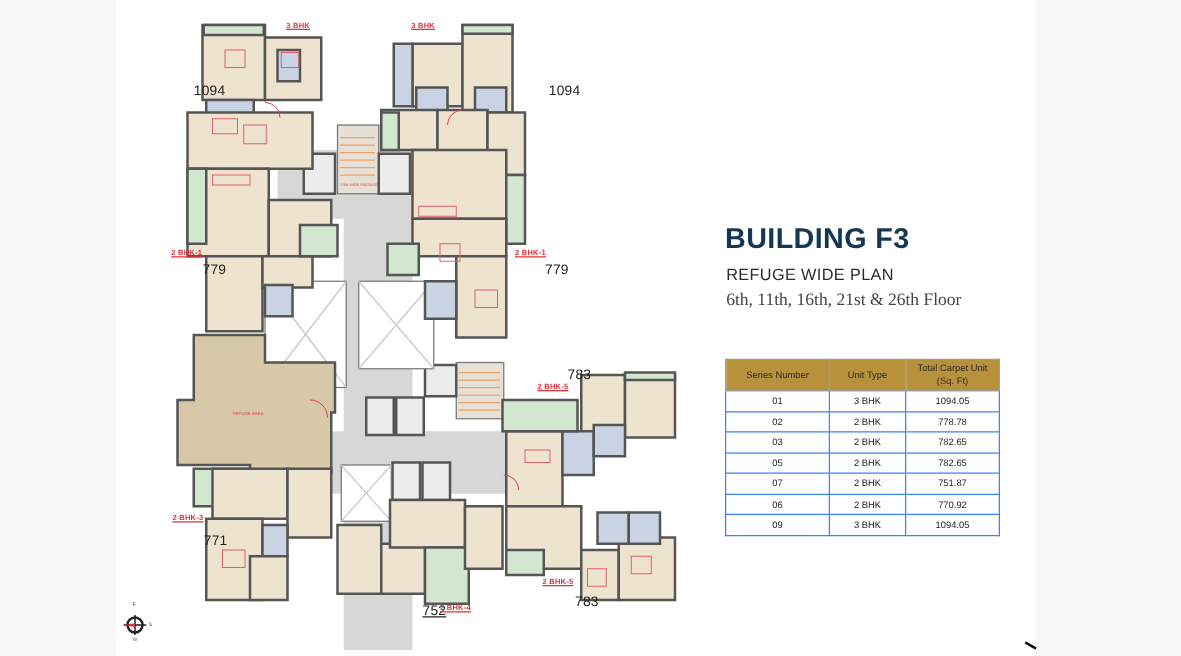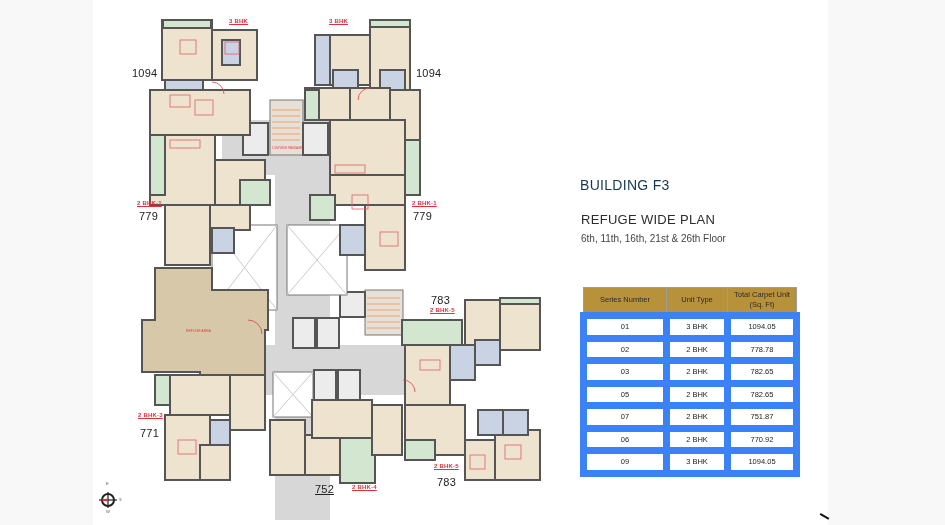--- a/index.html
+++ b/index.html
@@ -1,26 +1,26 @@
 <!DOCTYPE html>
 <html><head>
 <meta charset="utf-8">
 <style>
   html,body{margin:0;padding:0;}
   body{width:945px;height:525px;background:#f8f8f8;position:relative;overflow:hidden;font-family:"Liberation Sans","DejaVu Sans",sans-serif;}
   .page{position:absolute;left:93px;top:0;width:735px;height:525px;background:#ffffff;}
   .plan{position:absolute;left:0;top:0;width:945px;height:525px;}
-  .unit-area{position:absolute;font-size:11px;color:#222;font-weight:500;letter-spacing:0.2px;}
+  .unit-area{position:absolute;font-size:11px;color:#222;font-weight:500;letter-spacing:0.2px;margin-left:23px;}
   .unit-type{position:absolute;font-size:6px;color:#e0303a;font-weight:bold;text-decoration:underline;letter-spacing:0.2px;}
-  .title{position:absolute;left:580px;top:177px;font-size:14px;font-weight:normal;color:#163752;letter-spacing:0.3px;}
+  .title{position:absolute;left:580px;top:177px;font-size:23px;font-weight:bold;color:#163752;letter-spacing:0.3px;}
   .subtitle{position:absolute;left:581px;top:212px;font-size:13px;color:#2c2c2c;letter-spacing:0.3px;}
-  .floors{position:absolute;left:581px;top:233px;font-size:10px;color:#444;}
+  .floors{position:absolute;left:581px;top:233px;font-size:14px;color:#444;font-family:Liberation Serif, serif;}
   table.units{position:absolute;left:580px;top:287px;width:220px;border-collapse:collapse;font-size:7.5px;color:#222;}
   table.units th{background:#b8913b;color:#2b2b2b;font-weight:normal;padding:2px 2px;border:1px solid #9c9c9c;line-height:10px;height:20px;text-align:center;}
-  table.units td{border:7px solid #3b82f6;text-align:center;height:15.5px;padding:0;}
+  table.units td{border:1px solid #3b82f6;text-align:center;height:15.5px;padding:0;}
   .compass{position:absolute;left:97px;top:486px;width:24px;height:26px;}
   .corner-mark{position:absolute;left:818px;top:515px;width:10px;height:6px;border-top:2px solid #111;transform:rotate(30deg);}
 </style>
 </head>
 <body>
 
 <div class="page"></div>
 
 <svg class="plan" viewBox="0 0 945 525" xmlns="http://www.w3.org/2000/svg">
   <g stroke="#555" stroke-width="2" fill="#ede3cf">

